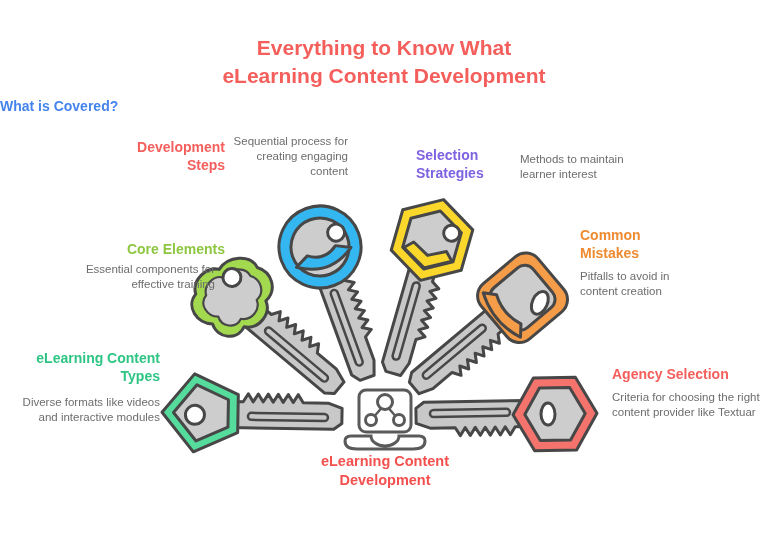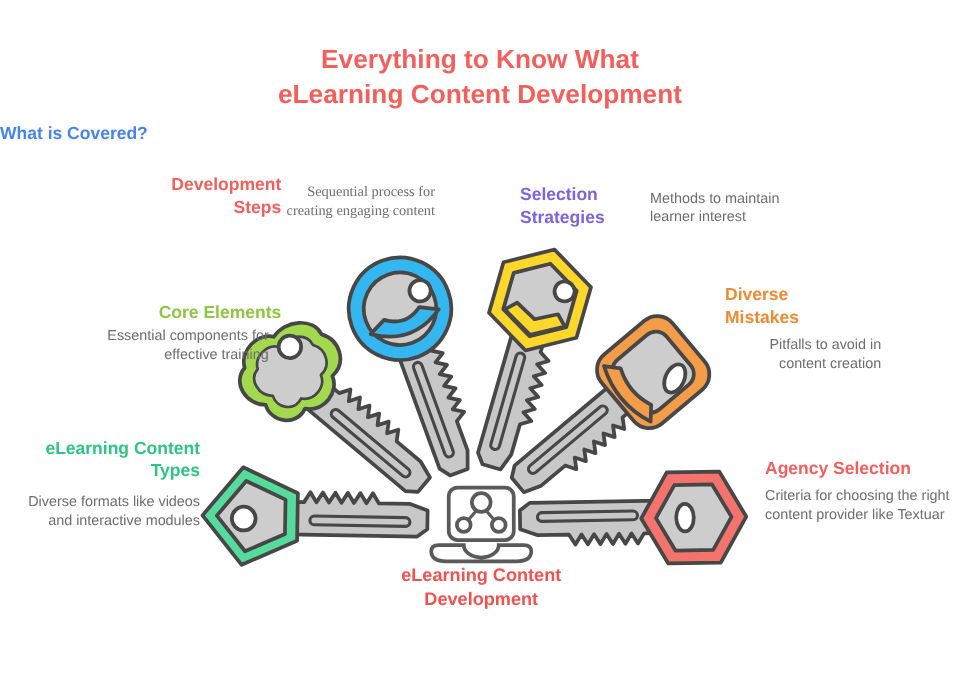--- a/index.html
+++ b/index.html
@@ -74,30 +74,30 @@
       </svg></div>
   <div class="key k5"><svg viewBox="0 0 230 90" width="230" height="90" xmlns="http://www.w3.org/2000/svg">
         <path d="M72,33 H85 L90,25 L95,33 L100,25 L105,33 L110,25 L115,33 L120,25 L125,33 L130,25 L135,33 L140,25 L145,33 H170 L184,38 V53 L176,59 H72 Z" fill="#c8c8c8" stroke="#474747" stroke-width="3" stroke-linejoin="round"></path>
         <rect x="90" y="44" width="80" height="7" rx="3.5" fill="#c8c8c8" stroke="#474747" stroke-width="2.5"></rect>
         <polygon points="87,45 66,8.6 24,8.6 3,45 24,81.4 66,81.4" class="kc" stroke="#474747" stroke-width="3" stroke-linejoin="round" fill="#f4736d"></polygon>
         <polygon points="75.2,45 60.1,18.8 29.9,18.8 14.8,45 29.9,71.2 60.1,71.2" fill="#cdcdcd" stroke="#474747" stroke-width="3" stroke-linejoin="round"></polygon>
         <ellipse cx="52" cy="45" rx="7" ry="11" fill="#ffffff" stroke="#474747" stroke-width="3" stroke-linejoin="round"></ellipse>
       </svg></div>
 
   <div class="topic-title ra" style="left: 125px; top: 138px; width: 100px; color: rgb(244, 95, 92);">Development Steps</div>
-  <div class="topic-desc ra" style="left: 228px; top: 147px; width: 120px; color: rgb(109, 109, 109); font-family: Liberation Serif, serif;">Sequential process for creating engaging content</div>
+  <div class="topic-desc ra" style="left: 228px; top: 134px; width: 120px; color: rgb(109, 109, 109);">Sequential process for creating engaging content</div>
 
   <div class="topic-title" style="left: 416px; top: 146px; width: 110px; color: rgb(125, 98, 226);">Selection Strategies</div>
   <div class="topic-desc" style="left: 520px; top: 152px; width: 128px; color: rgb(109, 109, 109);">Methods to maintain learner interest</div>
 
   <div class="topic-title ra" style="left: 85px; top: 240px; width: 140px; color: rgb(141, 198, 63);">Core Elements</div>
   <div class="topic-desc ra" style="left: 68px; top: 262px; width: 147px; color: rgb(109, 109, 109);">Essential components for effective training</div>
 
-  <div class="topic-title" style="left: 580px; top: 226px; width: 110px; color: rgb(238, 138, 47);">Diverse Mistakes</div>
-  <div class="topic-desc" style="left: 580px; top: 269px; width: 125px; color: rgb(109, 109, 109); text-align: right;">Pitfalls to avoid in content creation</div>
+  <div class="topic-title" style="left: 580px; top: 226px; width: 110px; color: rgb(238, 138, 47);">Common Mistakes</div>
+  <div class="topic-desc" style="left: 580px; top: 269px; width: 125px; color: rgb(109, 109, 109);">Pitfalls to avoid in content creation</div>
 
   <div class="topic-title ra" style="left: 28px; top: 349px; width: 132px; color: rgb(46, 197, 132);">eLearning Content Types</div>
   <div class="topic-desc ra" style="left: 22px; top: 395px; width: 138px; color: rgb(109, 109, 109);">Diverse formats like videos and interactive modules</div>
 
   <div class="topic-title" style="left: 612px; top: 365px; width: 145px; color: rgb(244, 95, 92);">Agency Selection</div>
   <div class="topic-desc" style="left: 612px; top: 390px; width: 150px; color: rgb(109, 109, 109);">Criteria for choosing the right content provider like Textuar</div>
 
   <div class="laptop">
     <svg viewBox="0 0 84 66" width="84" height="66" xmlns="http://www.w3.org/2000/svg">
       <rect x="16" y="3" width="52" height="42" rx="7" fill="#ffffff" stroke="#5a5a5a" stroke-width="3"></rect>

